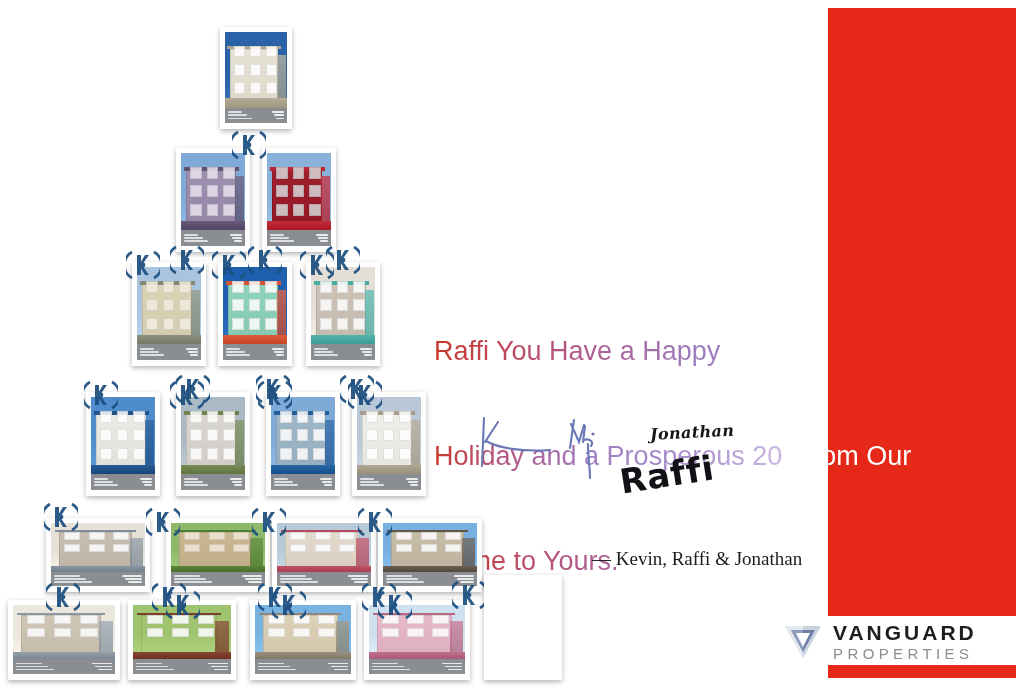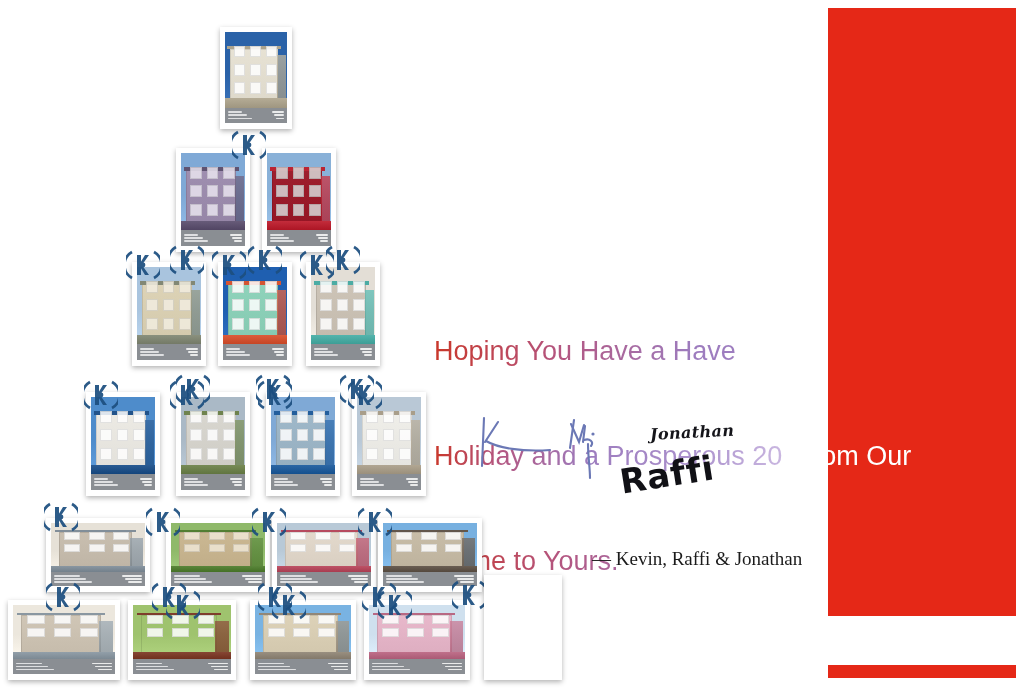--- a/index.html
+++ b/index.html
@@ -121,23 +121,38 @@
   }
 </style>
 </head>
 <body>
 
 <div id="card">
 
   <div class="brand-panel"></div>
   <div class="brand-white-band"></div>
 
+  <div class="brand-logo">
+    <div class="logo-mark">
+      <svg viewBox="0 0 42 42" width="42" height="42">
+        <polygon points="3,6 39,6 21,38" fill="#c9d2de"></polygon>
+        <polygon points="3,6 21,38 21,6" fill="#e3e8ef"></polygon>
+        <polygon points="9,10 33,10 21,32" fill="#6f7fa8"></polygon>
+        <polygon points="9,10 21,32 21,10" fill="#8e9cbe"></polygon>
+        <polygon points="14,13 28,13 21,27" fill="#ffffff"></polygon>
+      </svg>
+    </div>
+    <div class="logo-words">
+      <div class="logo-name">VANGUARD</div>
+      <div class="logo-sub">PROPERTIES</div>
+    </div>
+  </div>
 
   <div class="greeting">
-    <span class="ln g-grad">Hoping You Have a Have</span>
+    <span class="ln g-grad">Raffi You Have a Happy</span>
     <span class="ln ln2"><span class="seg-a">Holiday and a Prosperous 20</span><span class="seg-b">4 from Our</span></span>
     <span class="ln g-grad">Home to Yours.</span>
   </div>
 
   <div class="sig-kevin">
     <svg viewBox="0 0 140 70" width="140" height="70">
       <g fill="none" stroke="#6b78b5" stroke-width="2.1" stroke-linecap="round">
         <path d="M6,6 L4,54"></path>
         <path d="M20,10 L7,30"></path>
         <path d="M8,29 C20,36 44,40 72,38"></path>

